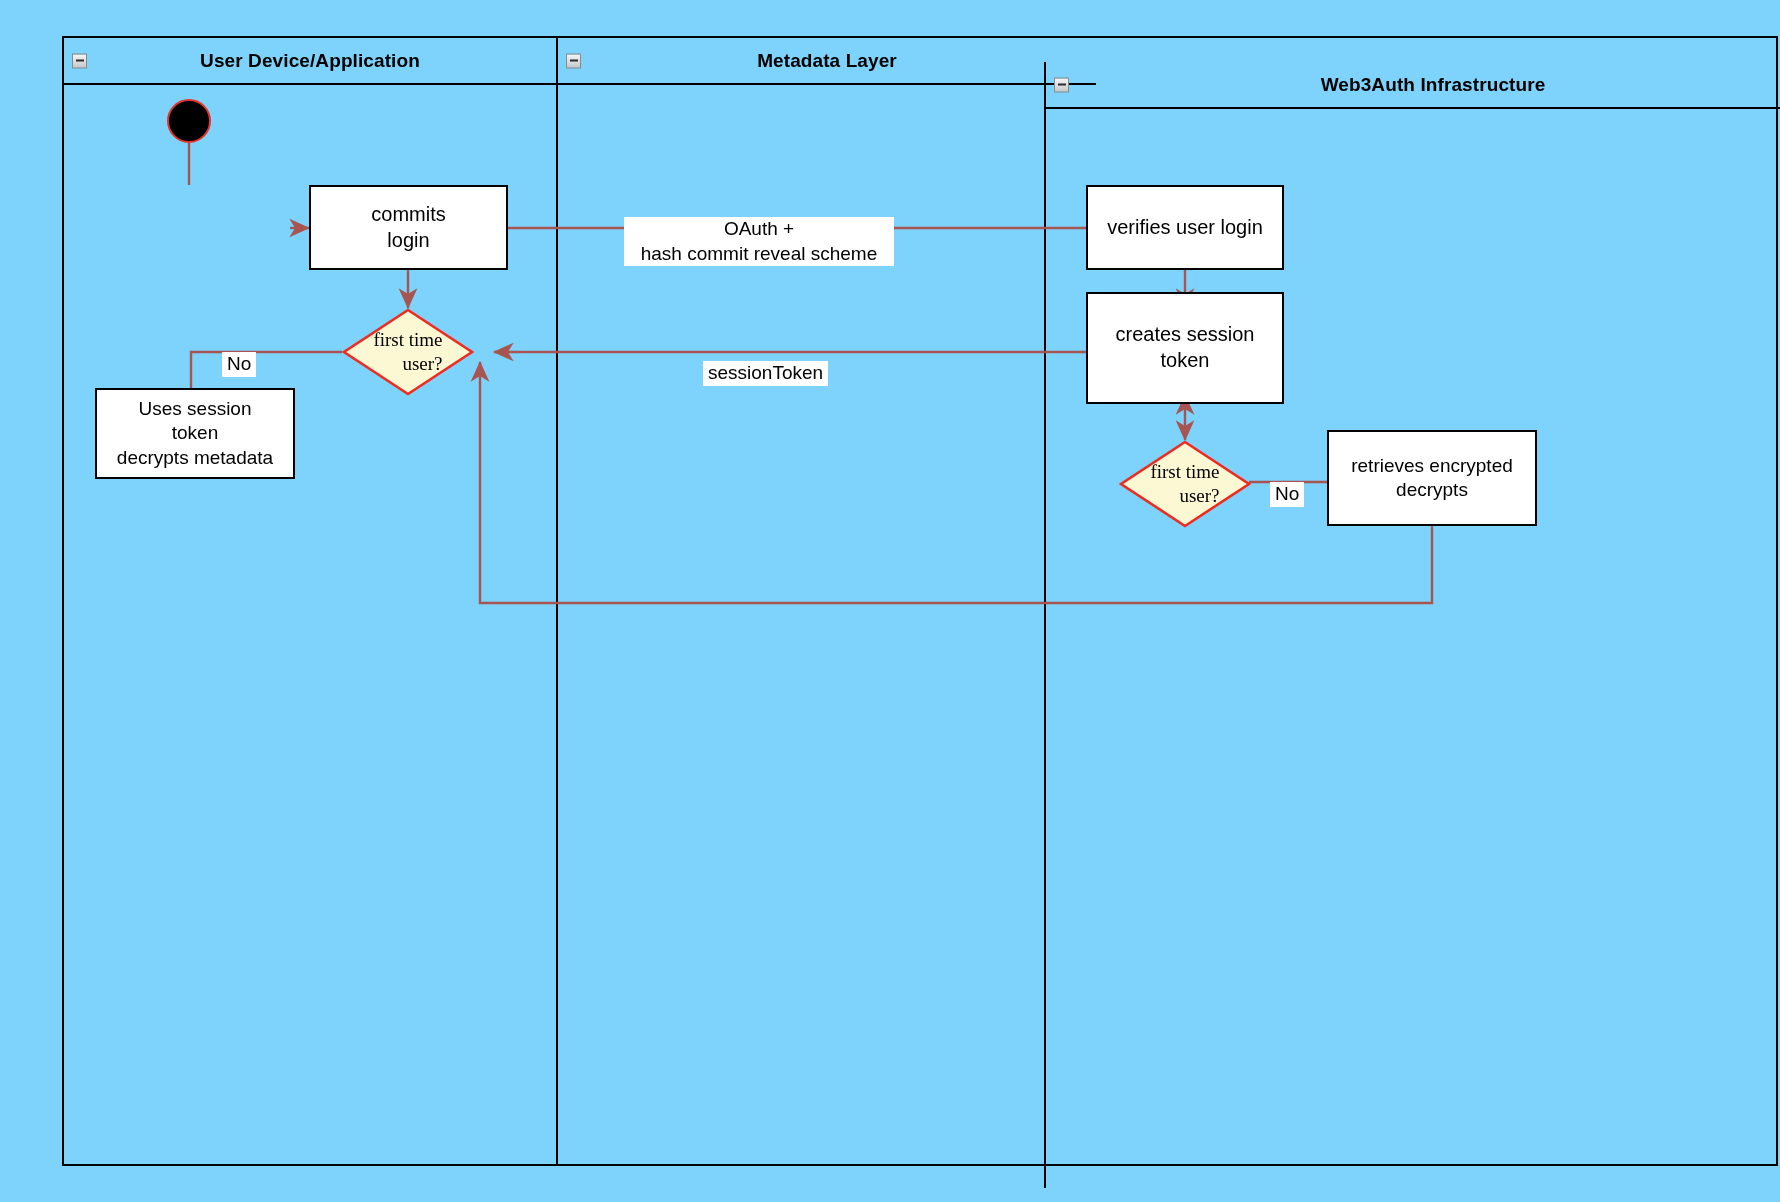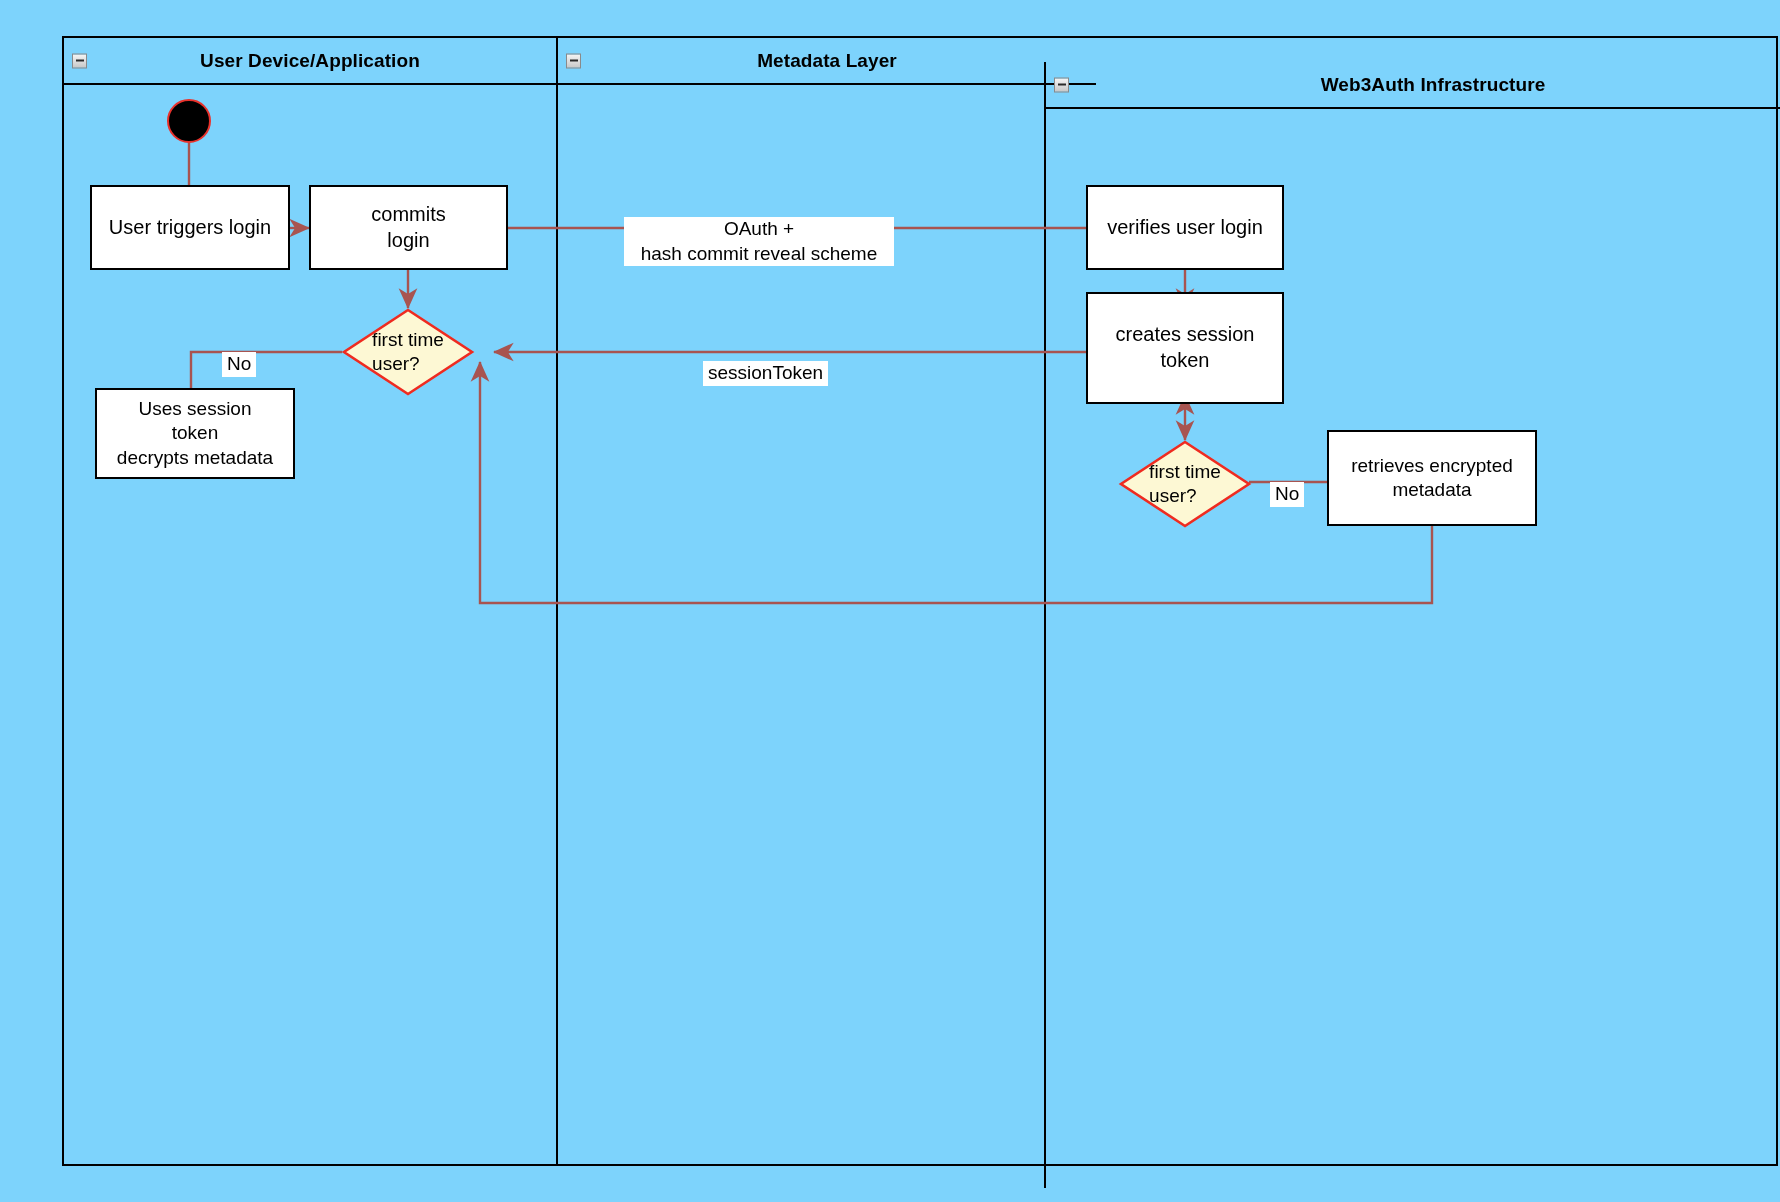--- a/index.html
+++ b/index.html
@@ -97,25 +97,26 @@
     left: 0; top: 0;
     overflow: visible;
   }
   .decision-label {
     position: absolute;
     left: 0; top: 0;
     width: 100%; height: 100%;
     display: flex;
     align-items: center;
     justify-content: center;
-    text-align: left;
+    text-align: right;
     font-size: 19px;
     line-height: 1.25;
     color: #000000;
     pointer-events: none;
+    font-family: Liberation Serif, serif;
   }
   .start-node {
     position: absolute;
     width: 44px;
     height: 44px;
     border-radius: 50%;
     background: #000000;
     border: 2px solid #e8312b;
     box-sizing: border-box;
     z-index: 5;
@@ -219,23 +220,20 @@
   <div class="edge-label" style="left:222px; top:340px;">
     <span>No</span>
   </div>
 
   <div class="edge-label" style="left:1270px; top:470px;">
     <span>No</span>
   </div>
 
   <div class="start-node" style="left:167px; top:99px;"></div>
 
-  <div class="node activity" style="left:90px; top:185px; width:200px; height:85px;">
-    <span>User triggers login</span>
-  </div>
 
   <div class="node activity" style="left:309px; top:185px; width:199px; height:85px; white-space:pre-line;">
     <span>commits
 login</span>
   </div>
 
   <div class="decision-wrap" style="left:342px; top:308px; width:132px; height:88px;">
     <svg width="132" height="88" viewBox="0 0 132 88" xmlns="http://www.w3.org/2000/svg">
       <polygon points="66,2 130,44 66,86 2,44" fill="#fdf8d4" stroke="#ef2b20" stroke-width="2.6"></polygon>
     </svg>
@@ -261,16 +259,16 @@
   <div class="decision-wrap" style="left:1119px; top:440px; width:132px; height:88px;">
     <svg width="132" height="88" viewBox="0 0 132 88" xmlns="http://www.w3.org/2000/svg">
       <polygon points="66,2 130,44 66,86 2,44" fill="#fdf8d4" stroke="#ef2b20" stroke-width="2.6"></polygon>
     </svg>
     <div class="decision-label" style="white-space:pre-line;">first time
 user?</div>
   </div>
 
   <div class="node activity" style="left:1327px; top:430px; width:210px; height:96px; white-space:pre-line; font-size:19px;">
     <span>retrieves encrypted
-metadata</span>
+decrypts</span>
   </div>
 
 </div>
 
 </body></html>

